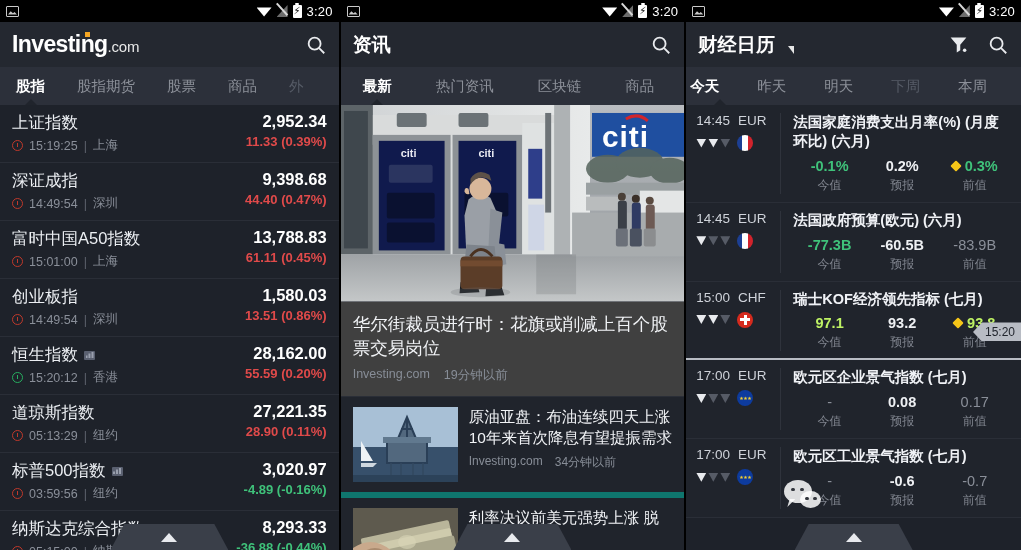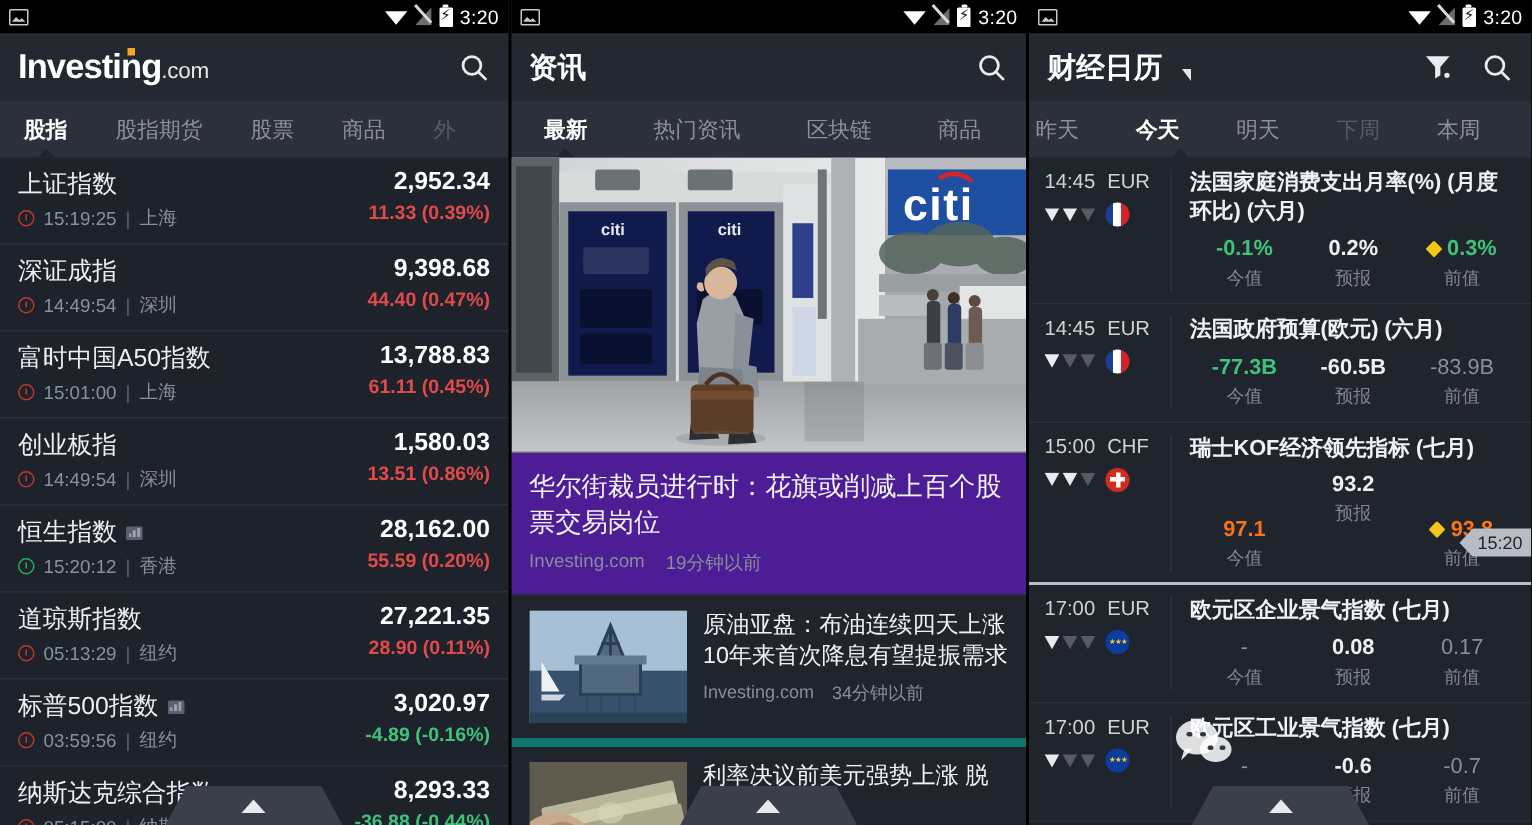--- a/index.html
+++ b/index.html
@@ -135,21 +135,21 @@
   .q-sep { color:#5c616b; }
   .q-right { text-align:right; flex:0 0 auto; padding-left:8px; }
   .q-last { color:#fff; font-size:16.5px; font-weight:bold; }
   .q-chg { font-size:13px; font-weight:bold; margin-top:3px; }
   .up { color:#e04a4a; }
   .down { color:#3fc27a; }
 
   
   .news-hero { position:relative; width:100%; height:197px; overflow:hidden; background:#6f7277; }
   .hero-photo { position:absolute; inset:0; }
-  .news-hero-txt { padding:10px 12px 12px 12px; background:#4c1d95; border-bottom:1px solid #2a2e37; }
+  .news-hero-txt { padding:10px 12px 12px 12px; background:#404040; border-bottom:1px solid #2a2e37; }
   .news-title-lg { color:#f1f3f6; font-size:17.5px; line-height:1.38; }
   .news-sub { margin-top:7px; display:flex; gap:14px; color:#878d97; font-size:12.5px; }
   .news-row {
     display:flex; gap:11px; padding:10px 12px; border-bottom:6px solid #0f766e;
     background:#20242c;
   }
   .news-thumb { width:105px; height:75px; flex:0 0 auto; position:relative; overflow:hidden; background:#4b5a66; }
   .news-row-body { flex:1 1 auto; min-width:0; }
   .news-title-sm { color:#f1f3f6; font-size:15.5px; line-height:1.34; }
   .news-sub-sm { margin-top:5px; display:flex; gap:12px; color:#878d97; font-size:12px; }
@@ -174,21 +174,21 @@
   .flag-eu { background:#0d3b9e; }
   .flag-eu:before{
     content:"\2605\2605\2605"; position:absolute; inset:0; color:#f5d033;
     font-size:5px; line-height:16px; text-align:center; letter-spacing:-0.5px;
   }
   .cal-body { flex:1 1 auto; min-width:0; border-left:1px solid #2f333c; padding:0 10px 0 12px; }
   .cal-evt { color:#f0f2f6; font-size:14.5px; font-weight:bold; line-height:1.3; }
   .cal-vals { display:flex; margin-top:7px; }
   .cal-cell { flex:1 1 0; text-align:center; }
   .cal-v { font-size:14.5px; font-weight:bold; display:flex; align-items:center; justify-content:center; gap:5px; }
-  .cal-v.pos { color:#f97316;margin-top:30px; }
+  .cal-v.pos { color:#bef264; }
   .cal-v.neg { color:#3fc27a; }
   .cal-v.neu { color:#eef0f3; }
   .cal-v.dim { color:#8a8f99; font-weight:normal; }
   .cal-k { color:#80858f; font-size:12px; margin-top:3px; }
   .diamond {
     width:8px; height:8px; background:#f5c518; flex:0 0 auto;
     transform:rotate(45deg); border-radius:1px;
   }
 
   
@@ -663,25 +663,25 @@
         <span>
           <svg class="svg-icon" width="22" height="22" viewBox="0 0 24 24" fill="none" stroke="#e9ebee" stroke-width="2">
             <circle cx="10.5" cy="10.5" r="6.5"></circle>
               <line x1="15.4" y1="15.4" x2="21" y2="21"></line>
           </svg>
         </span>
       </div>
     </div>
 
     <div class="tabs tabs-p3">
+      <div class="tab active">
+          <span>今天</span>
+        </div>
       <div class="tab">
           <span>昨天</span>
-        </div>
-      <div class="tab active">
-          <span>今天</span>
         </div>
       <div class="tab">
           <span>明天</span>
         </div>
       <div class="tab faded">
           <span>下周</span>
         </div>
       <div class="tab">
           <span>本周</span>
         </div>

